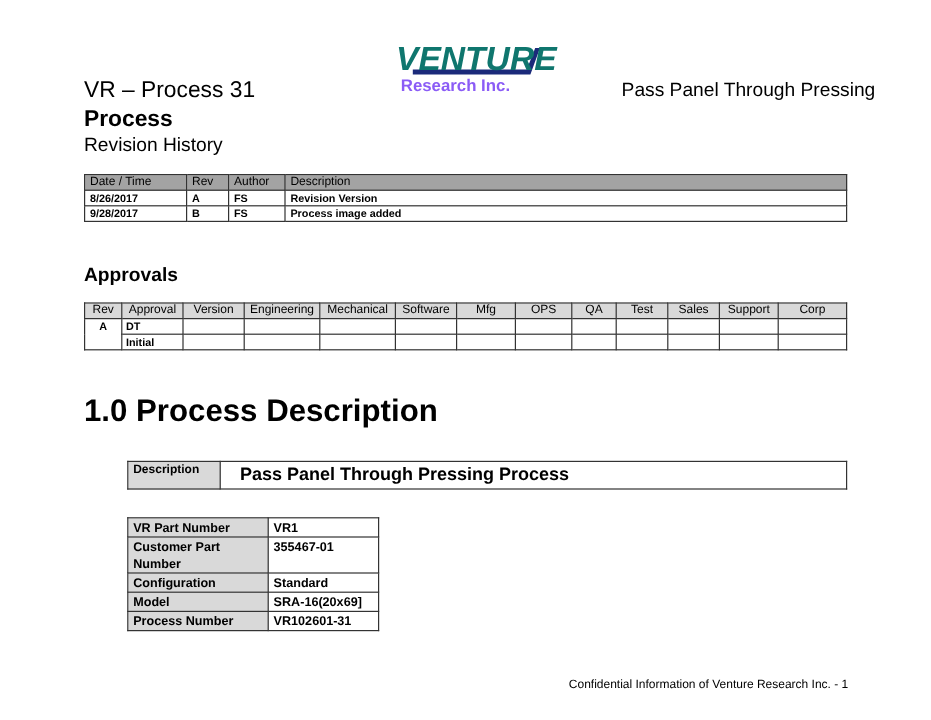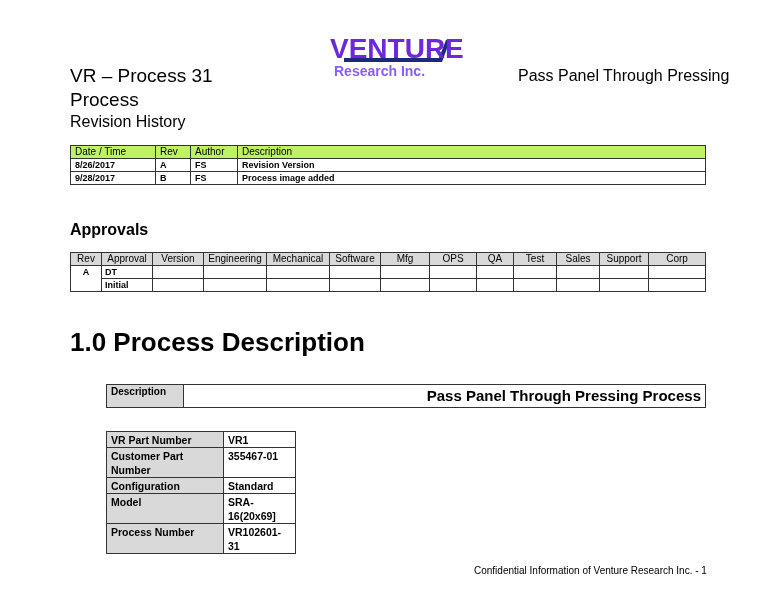--- a/index.html
+++ b/index.html
@@ -1,42 +1,42 @@
 <!DOCTYPE html>
 <html><head>
 <meta charset="utf-8">
 <style>
   html, body { margin:0; padding:0; }
   body { width:776px; height:600px; background:#ffffff; position:relative; overflow:hidden;
          font-family: "Liberation Sans", "DejaVu Sans", sans-serif; color:#000; }
   .abs { position:absolute; }
   .logo { left:322px; top:34px; width:130px; height:48px; }
-  .logo-top { position:absolute; left:8px; top:0px; font-weight:bold; color:#6d28d9; font-size:28px; letter-spacing:0px; line-height:30px; font-family:"Liberation Sans", sans-serif; }
+  .logo-top { position:absolute; left:8px; top:0px; font-weight:bold; color:#0f766e; font-size:28px; letter-spacing:0px; line-height:30px; font-family:"Liberation Sans", sans-serif;font-style:italic; }
   .logo-swoosh { position:absolute; left:20px; top:4px; width:110px; height:26px; }
   .logo-bottom { position:absolute; left:12px; top:29px; font-weight:bold; font-size:14px; color:#8b5cf6; line-height:16px; }
   .title-left { left:70px; top:64px; font-size:19px; line-height:24px;text-align:center; }
-  .title-left2 { left:70px; top:88px; font-size:19px; line-height:24px; }
+  .title-left2 { left:70px; top:88px; font-size:19px; line-height:24px;font-weight:bold; }
   .title-right { left:480px; top:64px; font-size:16px; line-height:24px;margin-left:38px; }
   .h-rev { left:70px; top:112px; font-size:16px; font-weight:normal; line-height:20px; }
   .h-appr { left:70px; top:220px; font-size:16px; font-weight:bold; line-height:20px; }
   .h-section { left:70px; top:328px; font-size:26px; font-weight:bold; line-height:28px; }
   table { border-collapse:collapse; position:absolute; font-size:9.5px; }
   td, th { border:1px solid #333; padding:0 4px; height:12px; line-height:12px; text-align:left; font-weight:normal; }
   .rev-table { left:70px; top:145px; width:636px; }
-  .rev-table th { background:#bef264; font-size:10px; }
+  .rev-table th { background:#a3a3a3; font-size:10px; }
   .rev-table td { font-weight:bold; font-size:9px; }
   .appr-table { left:70px; top:252px; width:636px; }
   .appr-table th { background:#d9d9d9; text-align:center; font-size:10px; padding:0 2px; }
   .appr-table td { font-weight:bold; font-size:9px; padding:0 3px; }
   .appr-table td.center { text-align:center; }
   .desc-table { left:106px; top:384px; width:600px; }
   .desc-table td { height:21px; }
   .desc-table td.lbl { background:#d9d9d9; font-weight:bold; font-size:10px; width:68px; vertical-align:top; padding-top:1px; line-height:12px; }
-  .desc-table td.val { font-weight:bold; font-size:15px; padding-left:16px;text-align:right; }
-  .info-table { left:106px; top:431px; width:190px; font-size:10.5px; }
+  .desc-table td.val { font-weight:bold; font-size:15px; padding-left:16px; }
+  .info-table { left:106px; top:431px; width:210px; font-size:10.5px; }
   .info-table td { line-height:14px; height:14px; padding:1px 4px 0 4px; font-weight:bold; vertical-align:top; }
   .info-table td.lbl { background:#d9d9d9; width:108px; }
   .footer { left:474px; top:564px; font-size:10px; line-height:14px; }
 </style>
 </head>
 <body>
 
 <div class="abs logo">
   <svg class="logo-swoosh" viewBox="0 0 110 26">
     <path d="M2 24 L100 24 L108 2 L104 2 L97 20 L2 20 Z" fill="#1b2a7a"></path>

